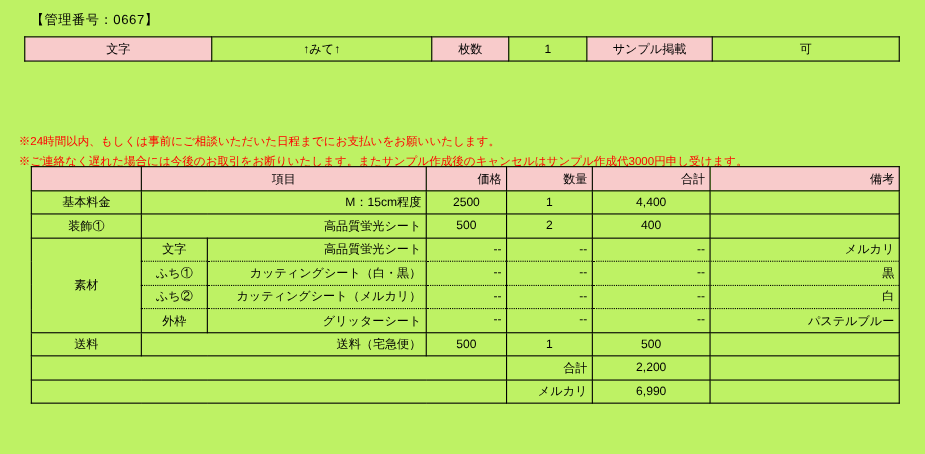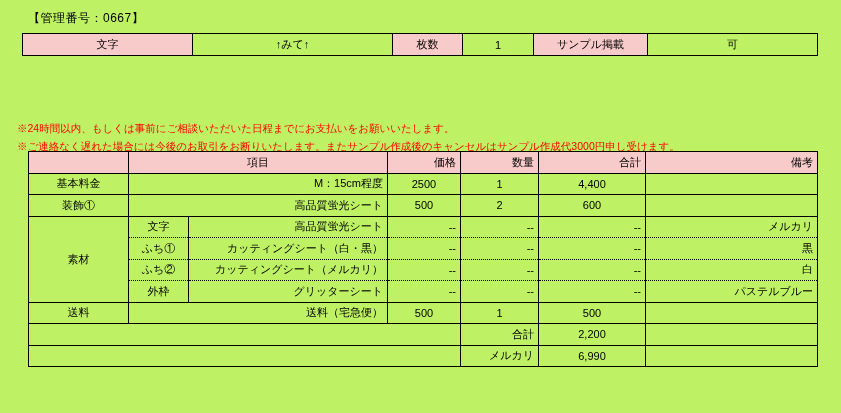--- a/index.html
+++ b/index.html
@@ -138,21 +138,21 @@
         <td class="r">1</td>
         <td class="r">4,400</td>
         <td class="l"></td>
       </tr>
 
       <tr>
         <td class="c">装飾①</td>
         <td class="l" colspan="2">高品質蛍光シート</td>
         <td class="r">500</td>
         <td class="r">2</td>
-        <td class="r">600</td>
+        <td class="r">400</td>
         <td class="l"></td>
       </tr>
 
       <tr class="dot-b">
         <td class="c" rowspan="4">素材</td>
         <td class="c">文字</td>
         <td class="l">高品質蛍光シート</td>
         <td class="l">--</td>
         <td class="l">--</td>
         <td class="l">--</td>

